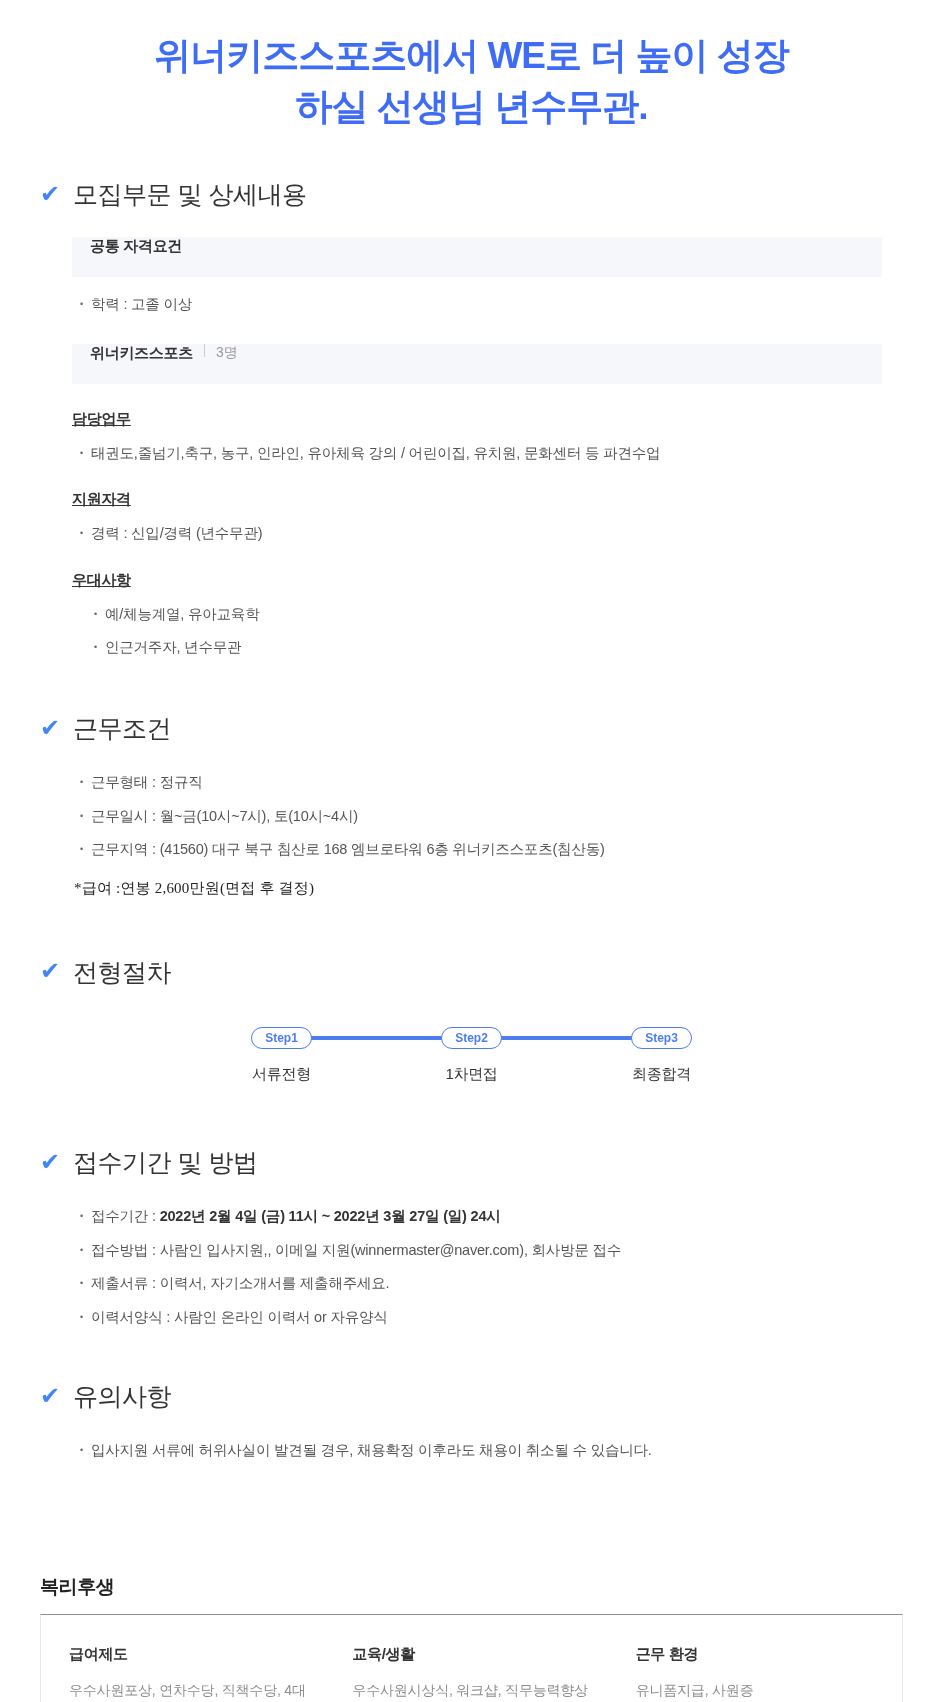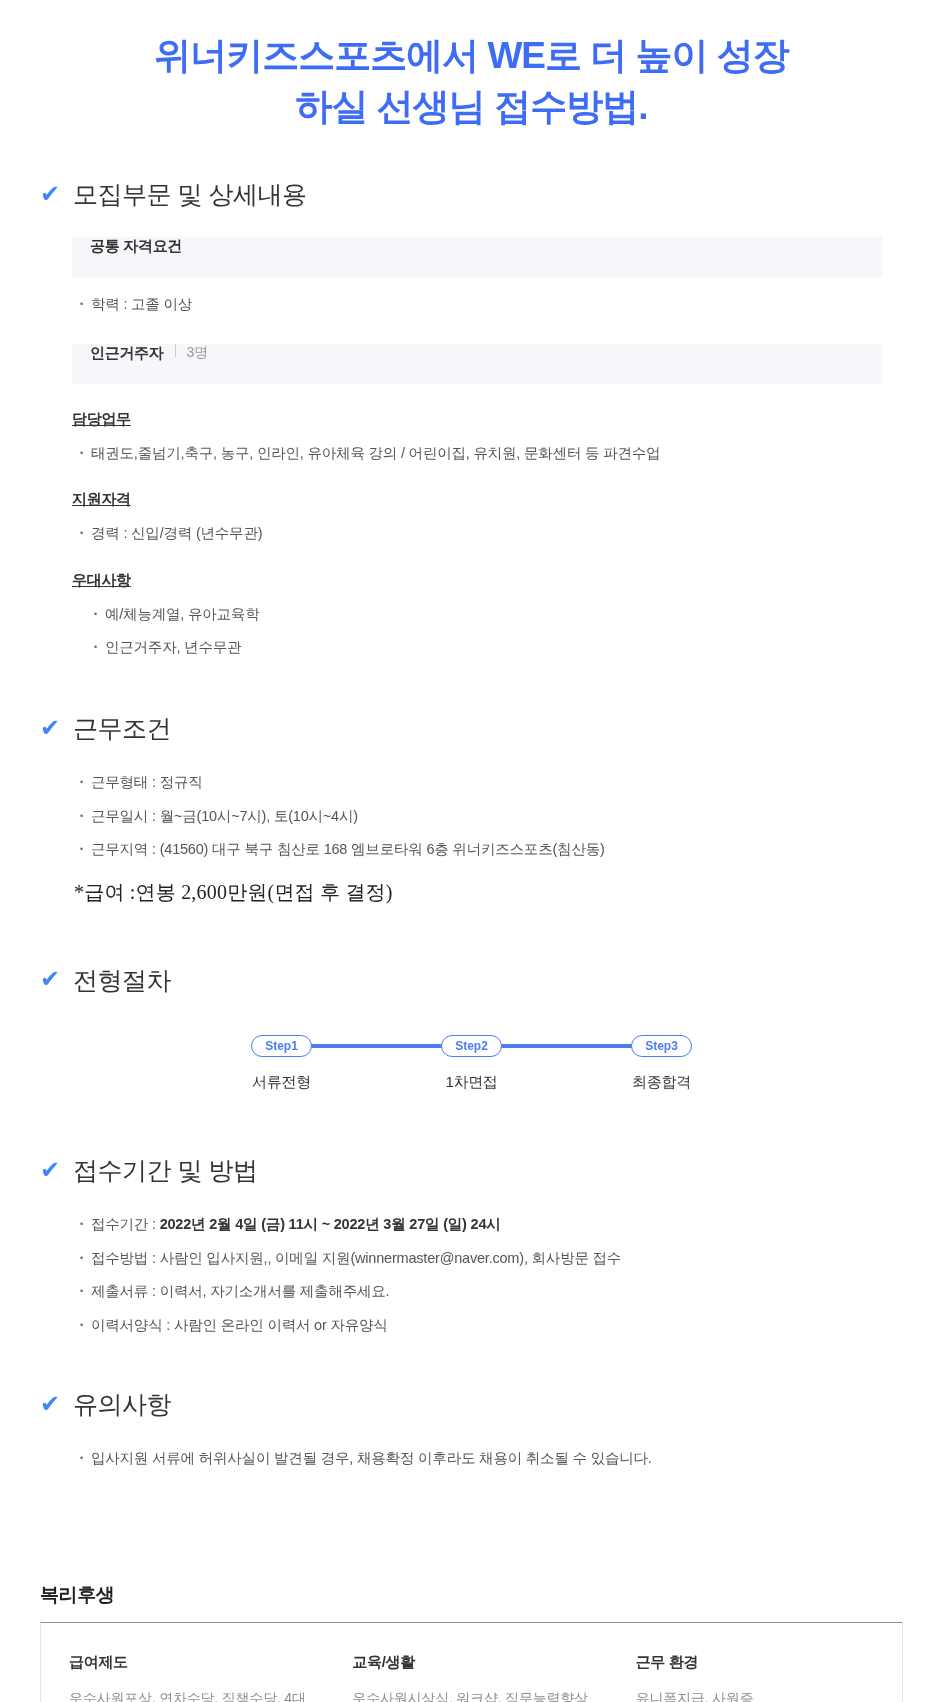--- a/index.html
+++ b/index.html
@@ -71,21 +71,21 @@
     font-size:15px;
     font-weight:bold;
     color:#333;
     letter-spacing:-0.3px;
     text-decoration:underline;
   }
   h4.subhead + ul.bullets{margin-top:13px;margin-bottom:0;}
 
   .salary-note{
     font-family:"Liberation Serif","DejaVu Serif",serif;
-    font-size:20px;
+    font-size:15px;
     color:#222;
     margin-top:18px;
     padding-left:2px;
     letter-spacing:0.2px;
   }
   strong.hl{color:#333;font-weight:bold;}
 
   
   #sec-work{margin-top:54px;}
   #sec-work ul.bullets{margin-bottom:16px;}
@@ -159,37 +159,37 @@
     letter-spacing:-0.2px;
   }
 </style>
 </head>
 <body>
 
 <div class="page">
 
   <header class="title">
     <div>위너키즈스포츠에서 WE로 더 높이 성장</div>
-    <div>하실 선생님 접수방법.</div>
+    <div>하실 선생님 년수무관.</div>
   </header>
 
   <section class="sec" id="sec-recruit">
     <div class="sec-head">
       <span class="check">✔</span>
       <h2>모집부문 및 상세내용</h2>
     </div>
     <div class="sec-body">
       <div class="graybar">
         <span class="graybar-title">공통 자격요건</span>
       </div>
       <ul class="bullets">
         <li>학력 : 고졸 이상</li>
       </ul>
       <div class="graybar">
-        <span class="graybar-title">인근거주자</span>
+        <span class="graybar-title">위너키즈스포츠</span>
         <span class="vdiv"></span>
         <span class="graybar-count">3명</span>
       </div>
       <h4 class="subhead">담당업무</h4>
       <ul class="bullets">
         <li>태권도,줄넘기,축구, 농구, 인라인, 유아체육 강의 / 어린이집, 유치원, 문화센터 등 파견수업</li>
       </ul>
       <h4 class="subhead">지원자격</h4>
       <ul class="bullets">
         <li>경력 : 신입/경력 (년수무관)</li>

